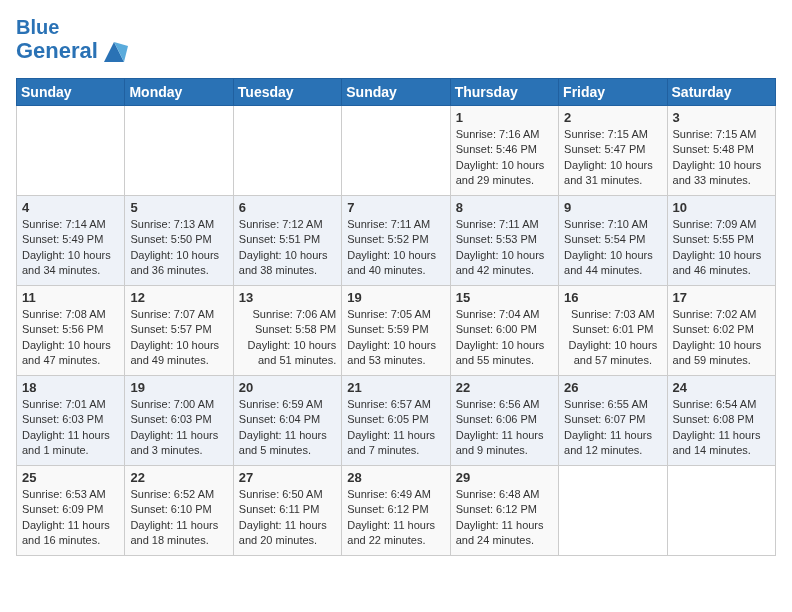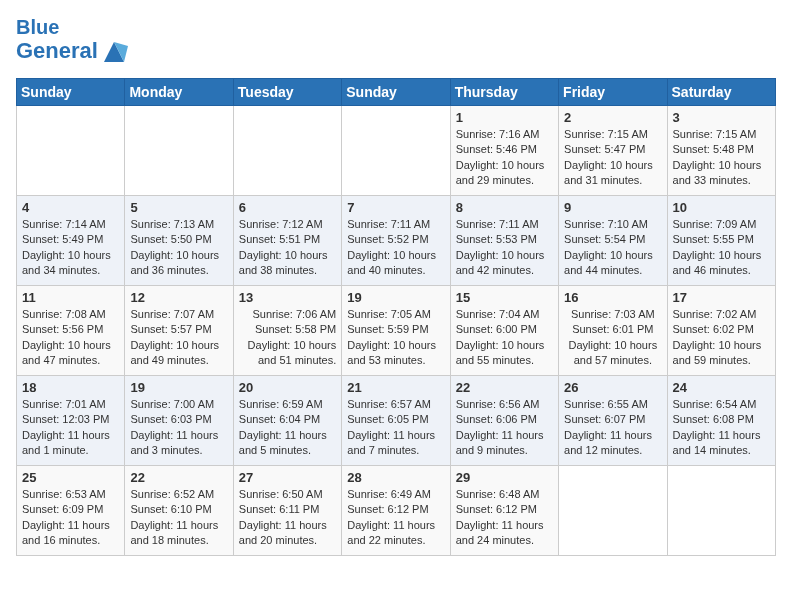--- a/index.html
+++ b/index.html
@@ -244,21 +244,21 @@
           <div class="day-info" style="white-space: pre-line;">Sunrise: 7:02 AM
 Sunset: 6:02 PM
 Daylight: 10 hours
 and 59 minutes.</div>
         </td>
       </tr>
       <tr>
         <td>
           <span class="day-num">18</span>
           <div class="day-info" style="white-space: pre-line;">Sunrise: 7:01 AM
-Sunset: 12:03 PM
+Sunset: 6:03 PM
 Daylight: 11 hours
 and 1 minute.</div>
         </td>
         <td>
           <span class="day-num">19</span>
           <div class="day-info" style="white-space: pre-line;">Sunrise: 7:00 AM
 Sunset: 6:03 PM
 Daylight: 11 hours
 and 3 minutes.</div>
         </td>

